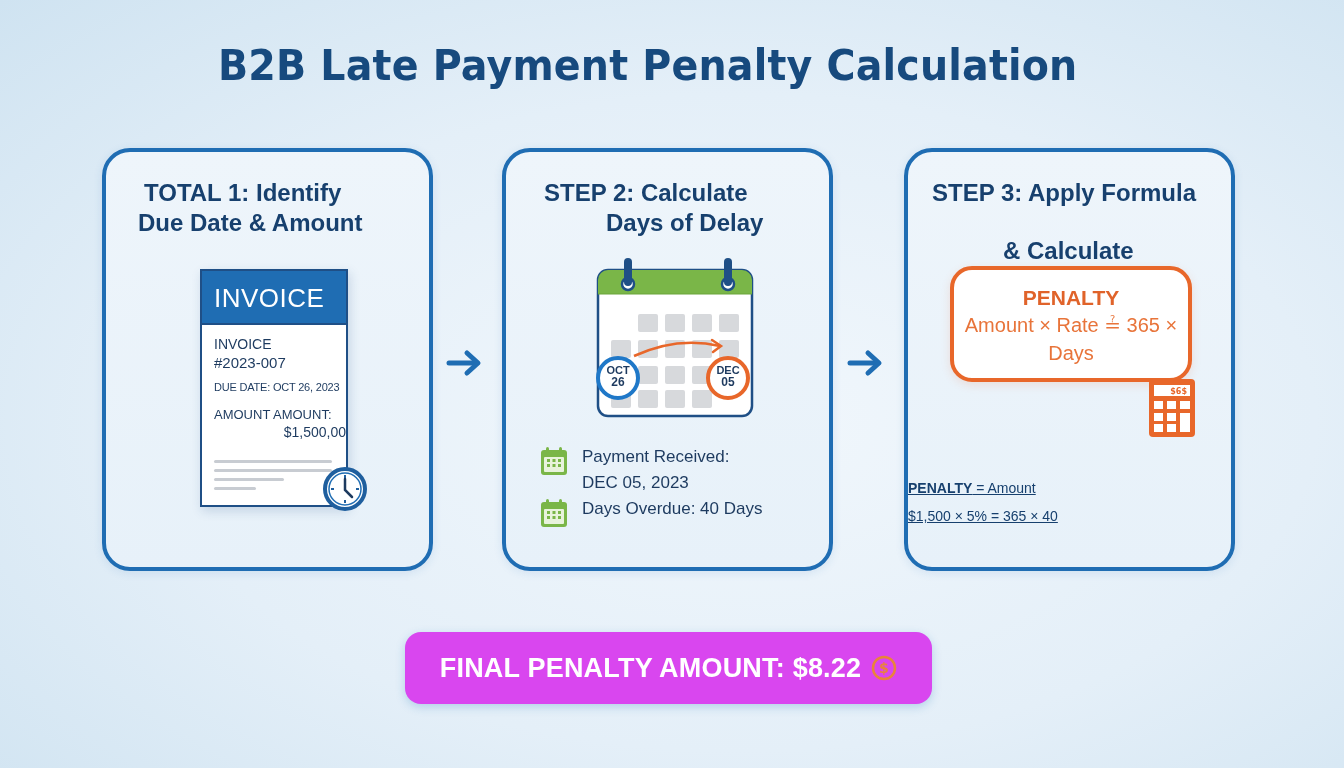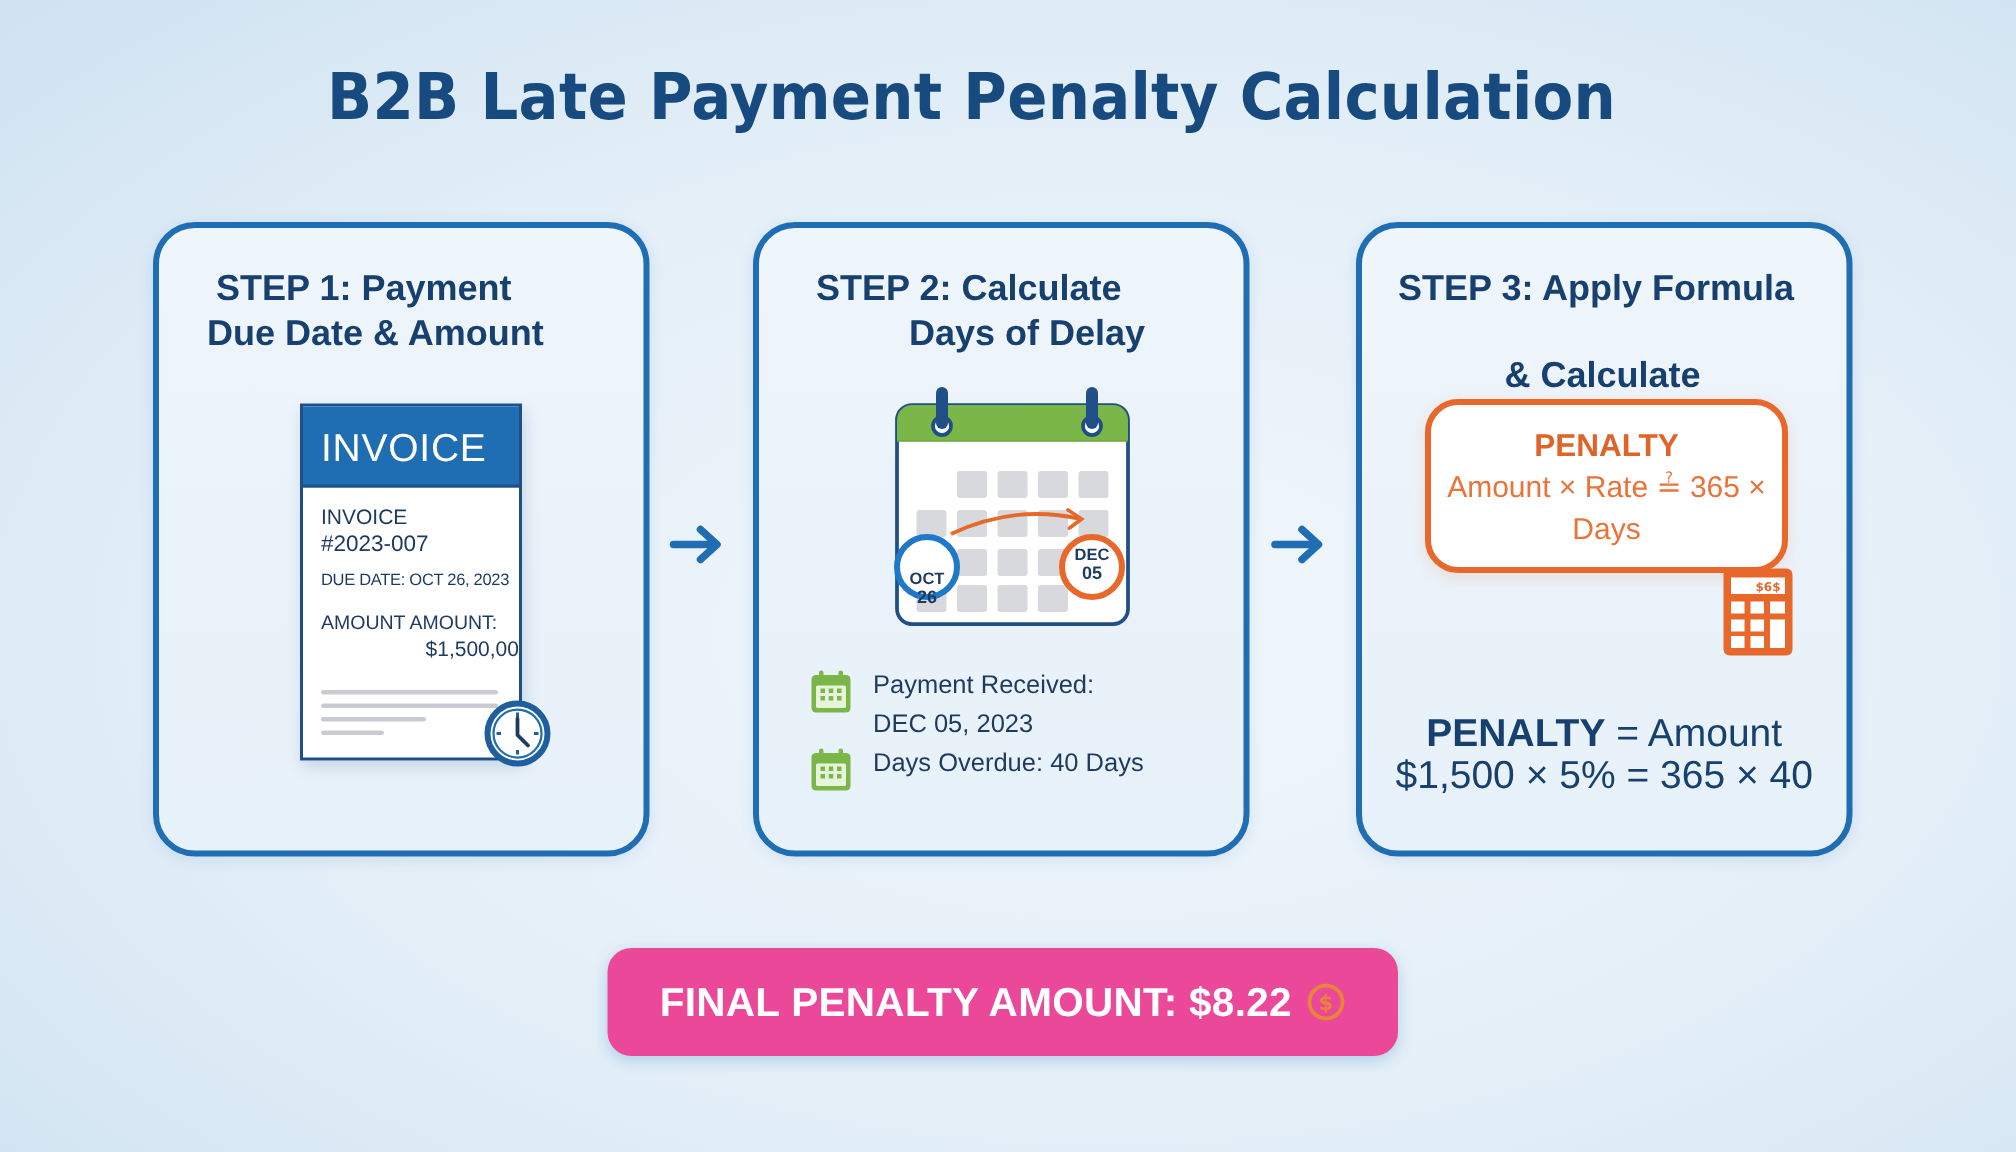--- a/index.html
+++ b/index.html
@@ -74,41 +74,41 @@
   
   .formula-box {
     position: absolute; left: 42px; top: 114px; width: 242px; height: 116px;
     background: #fff; border: 4px solid #e8672a; border-radius: 22px;
     text-align: center; color: #e0632a;
     box-shadow: 0 3px 10px rgba(232,103,42,0.15);
   }
   .formula-title { font-size: 21px; font-weight: bold; margin-top: 16px; }
   .formula-expr { font-size: 20px; line-height: 26px; margin-top: 2px; color: #e8743a; }
   .calculator { position: absolute; left: 240px; top: 226px; width: 48px; height: 60px; }
-  .calc-text { position: absolute; left: 0; right: 0; top: 322px; text-align: center; color: #17406e; font-size: 26px; line-height: 28px; }
+  .calc-text { position: absolute; left: 0; right: 0; top: 322px; text-align: left; color: #17406e; font-size: 14px; line-height: 28px; text-decoration: underline; }
   .calc-text b { font-weight: bold; }
 
   
   .final {
     position: absolute; left: 405px; top: 632px; width: 527px; height: 72px;
-    background: #ec4899; border-radius: 16px;
+    background: #d946ef; border-radius: 16px;
     display: flex; align-items: center; justify-content: center;
     color: #fff; font-weight: bold; font-size: 27px; letter-spacing: 0.2px;
     box-shadow: 0 3px 10px rgba(31,120,189,0.25);
   }
   .final .coin { width: 26px; height: 26px; margin-left: 10px; }
 </style>
 </head>
 <body>
 
 <div class="title">B2B Late Payment Penalty Calculation</div>
 
 <div class="step-card" id="card1">
   <div class="step-title">
-    <span>STEP 1: Payment</span>
+    <span>TOTAL 1: Identify</span>
     <span>Due Date &amp; Amount</span>
   </div>
   <div class="invoice">
     <div class="invoice-head">INVOICE</div>
     <div class="invoice-body">
       <div class="inv-label">INVOICE</div>
       <div class="inv-num">#2023-007</div>
       <div class="inv-due">DUE DATE: OCT 26, 2023</div>
       <div class="inv-total-label">AMOUNT AMOUNT:</div>
       <div class="inv-total">$1,500,00</div>
@@ -165,21 +165,21 @@
       <rect x="19" y="134" width="20" height="18" rx="2"></rect>
         <rect x="46" y="134" width="20" height="18" rx="2"></rect>
         <rect x="73" y="134" width="20" height="18" rx="2"></rect>
         <rect x="100" y="134" width="20" height="18" rx="2"></rect>
     </g>
     <path d="M42 100 Q 85 80 128 90" fill="none" stroke="#e8672a" stroke-width="2.5"></path>
     <polyline points="120,84 129,90 121,96" fill="none" stroke="#e8672a" stroke-width="2.5" stroke-linecap="round"></polyline>
     <circle cx="26" cy="122" r="20" fill="#fff" stroke="#1f78c8" stroke-width="4"></circle>
     <circle cx="136" cy="122" r="20" fill="#fff" stroke="#e8672a" stroke-width="4"></circle>
   </svg>
-  <div style="position:absolute;left:92px;top:228px;width:40px;text-align:center;color:#1d3a5f;font-size:11px;line-height:12px;font-weight:bold;">
+  <div style="position:absolute;left:92px;top:212px;width:40px;text-align:center;color:#1d3a5f;font-size:11px;line-height:12px;font-weight:bold;">
     <div>OCT</div>
     <div style="font-size:12px;">26</div>
   </div>
   <div style="position:absolute;left:202px;top:212px;width:40px;text-align:center;color:#1d3a5f;font-size:11px;line-height:12px;font-weight:bold;">
     <div>DEC</div>
     <div style="font-size:12px;">05</div>
   </div>
 
   <div class="detail-row" style="top:292px;">
     <svg class="cal-mini" viewBox="0 0 28 30">

